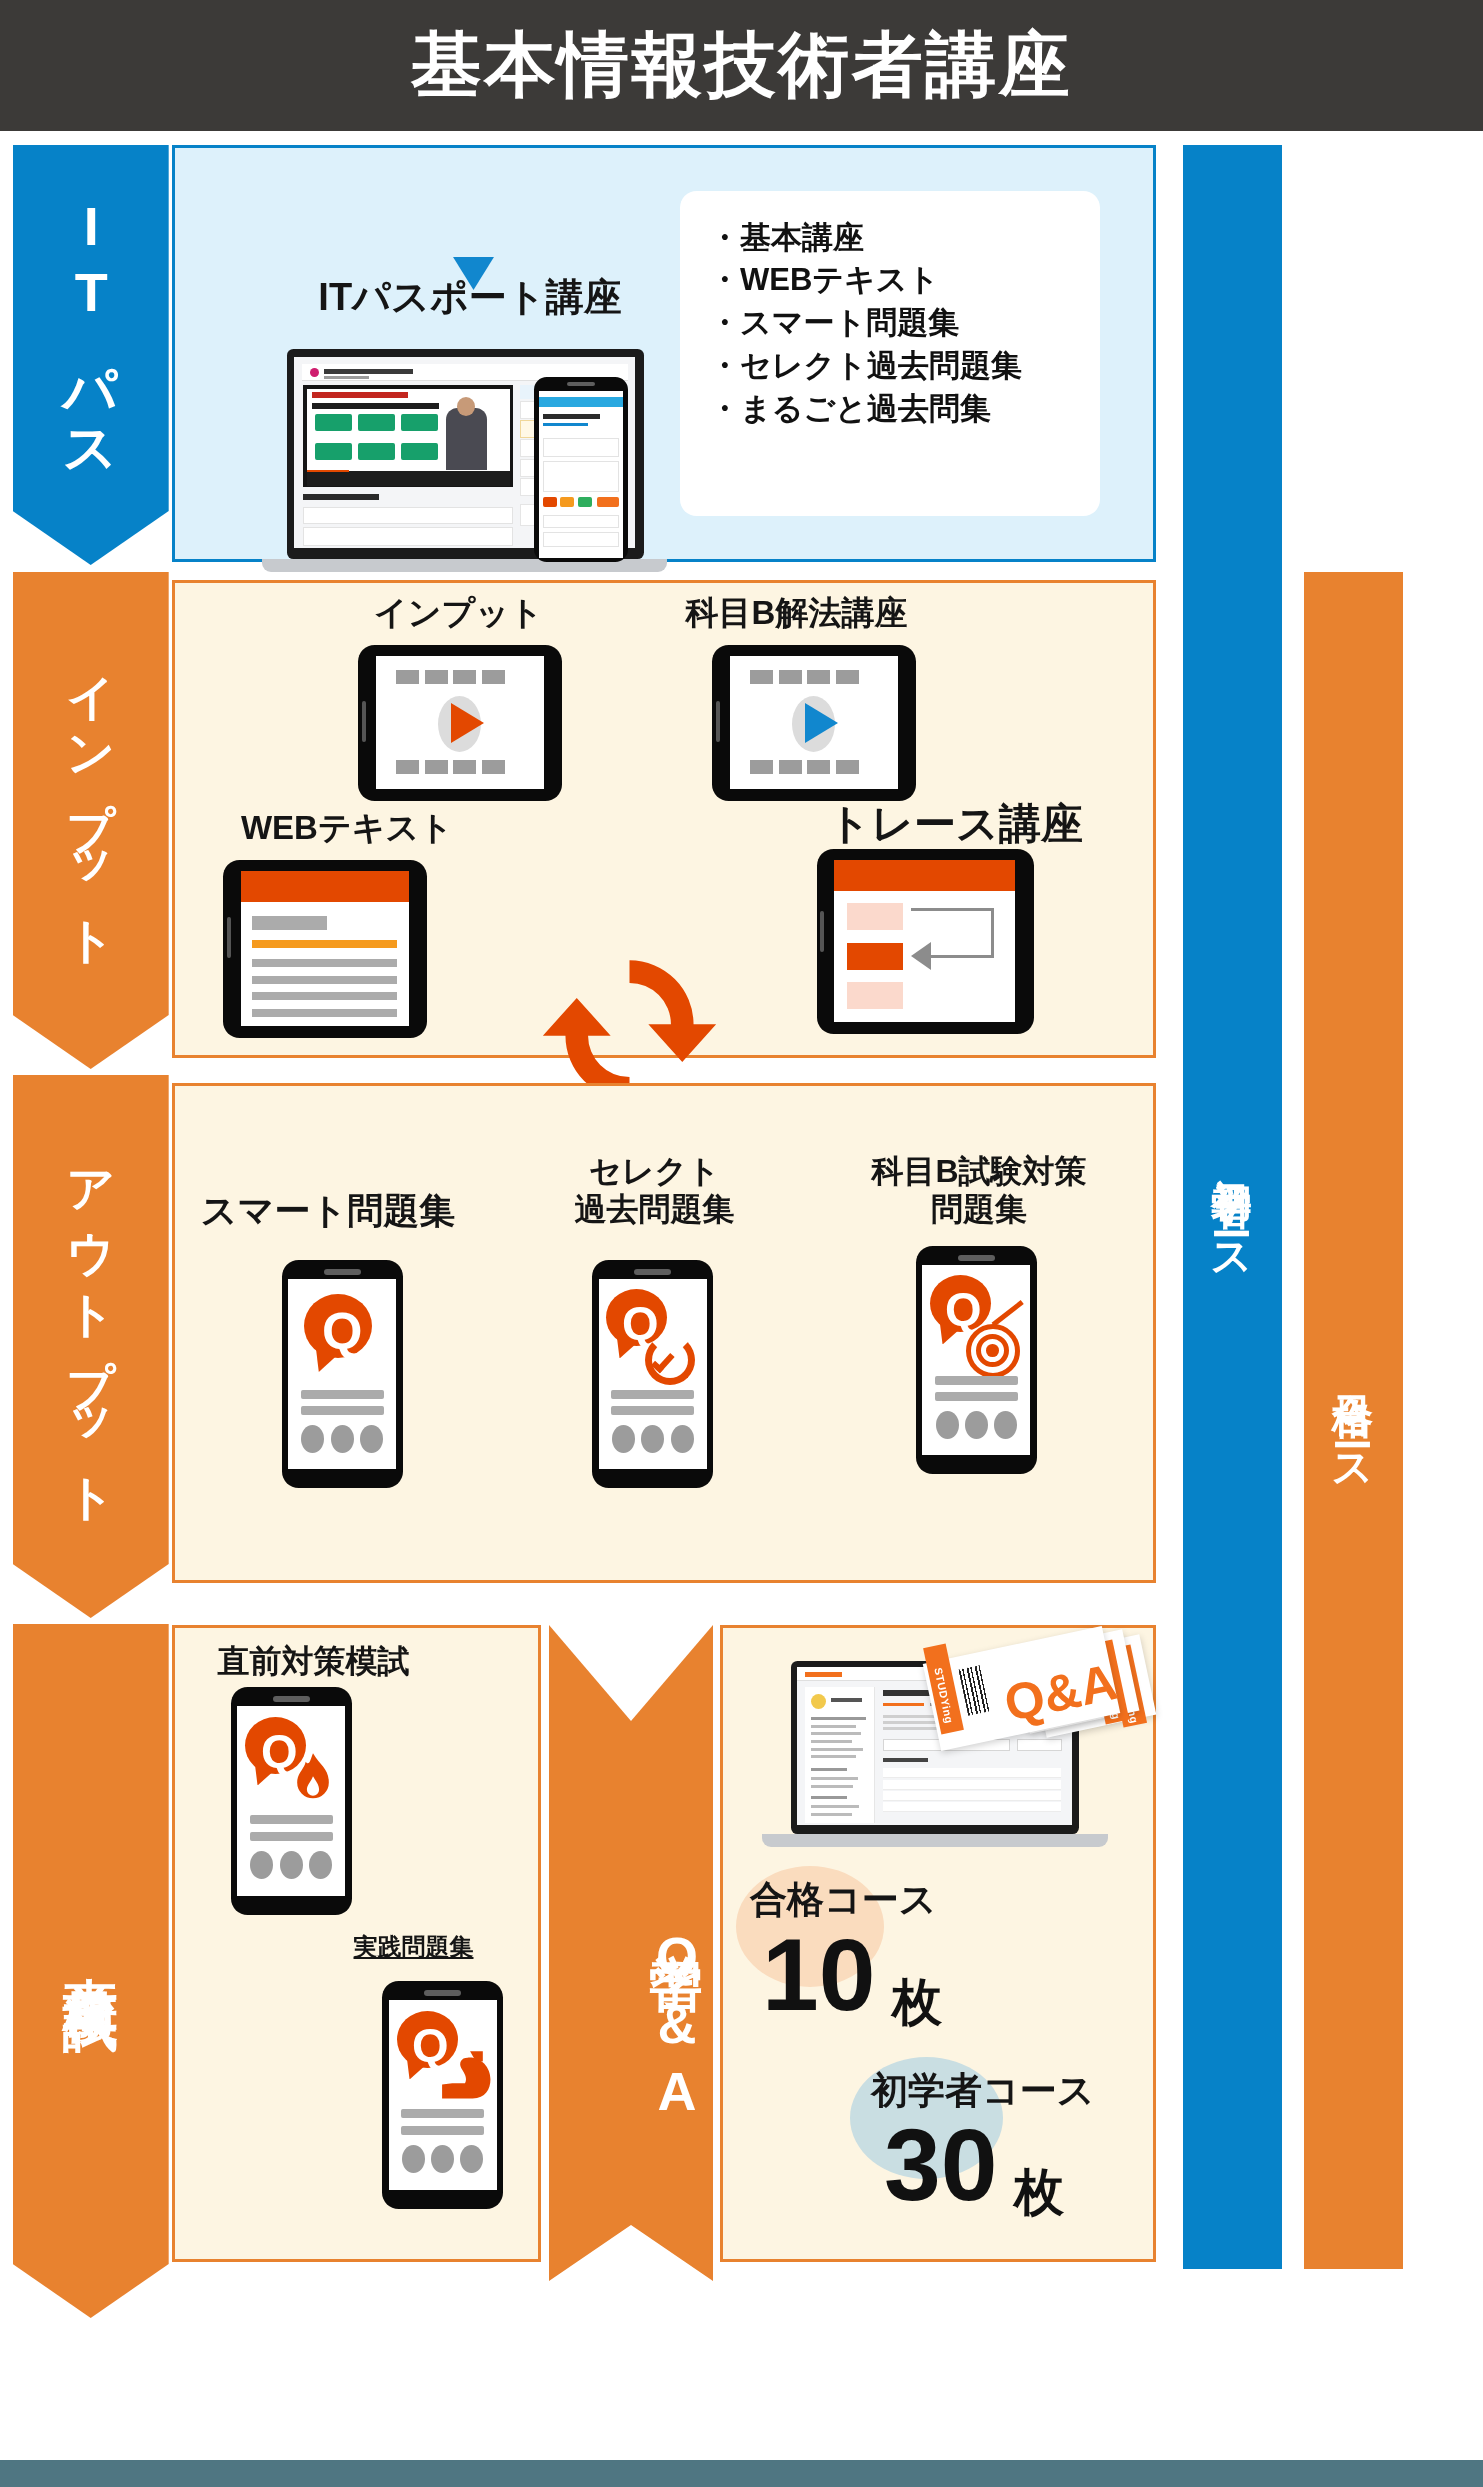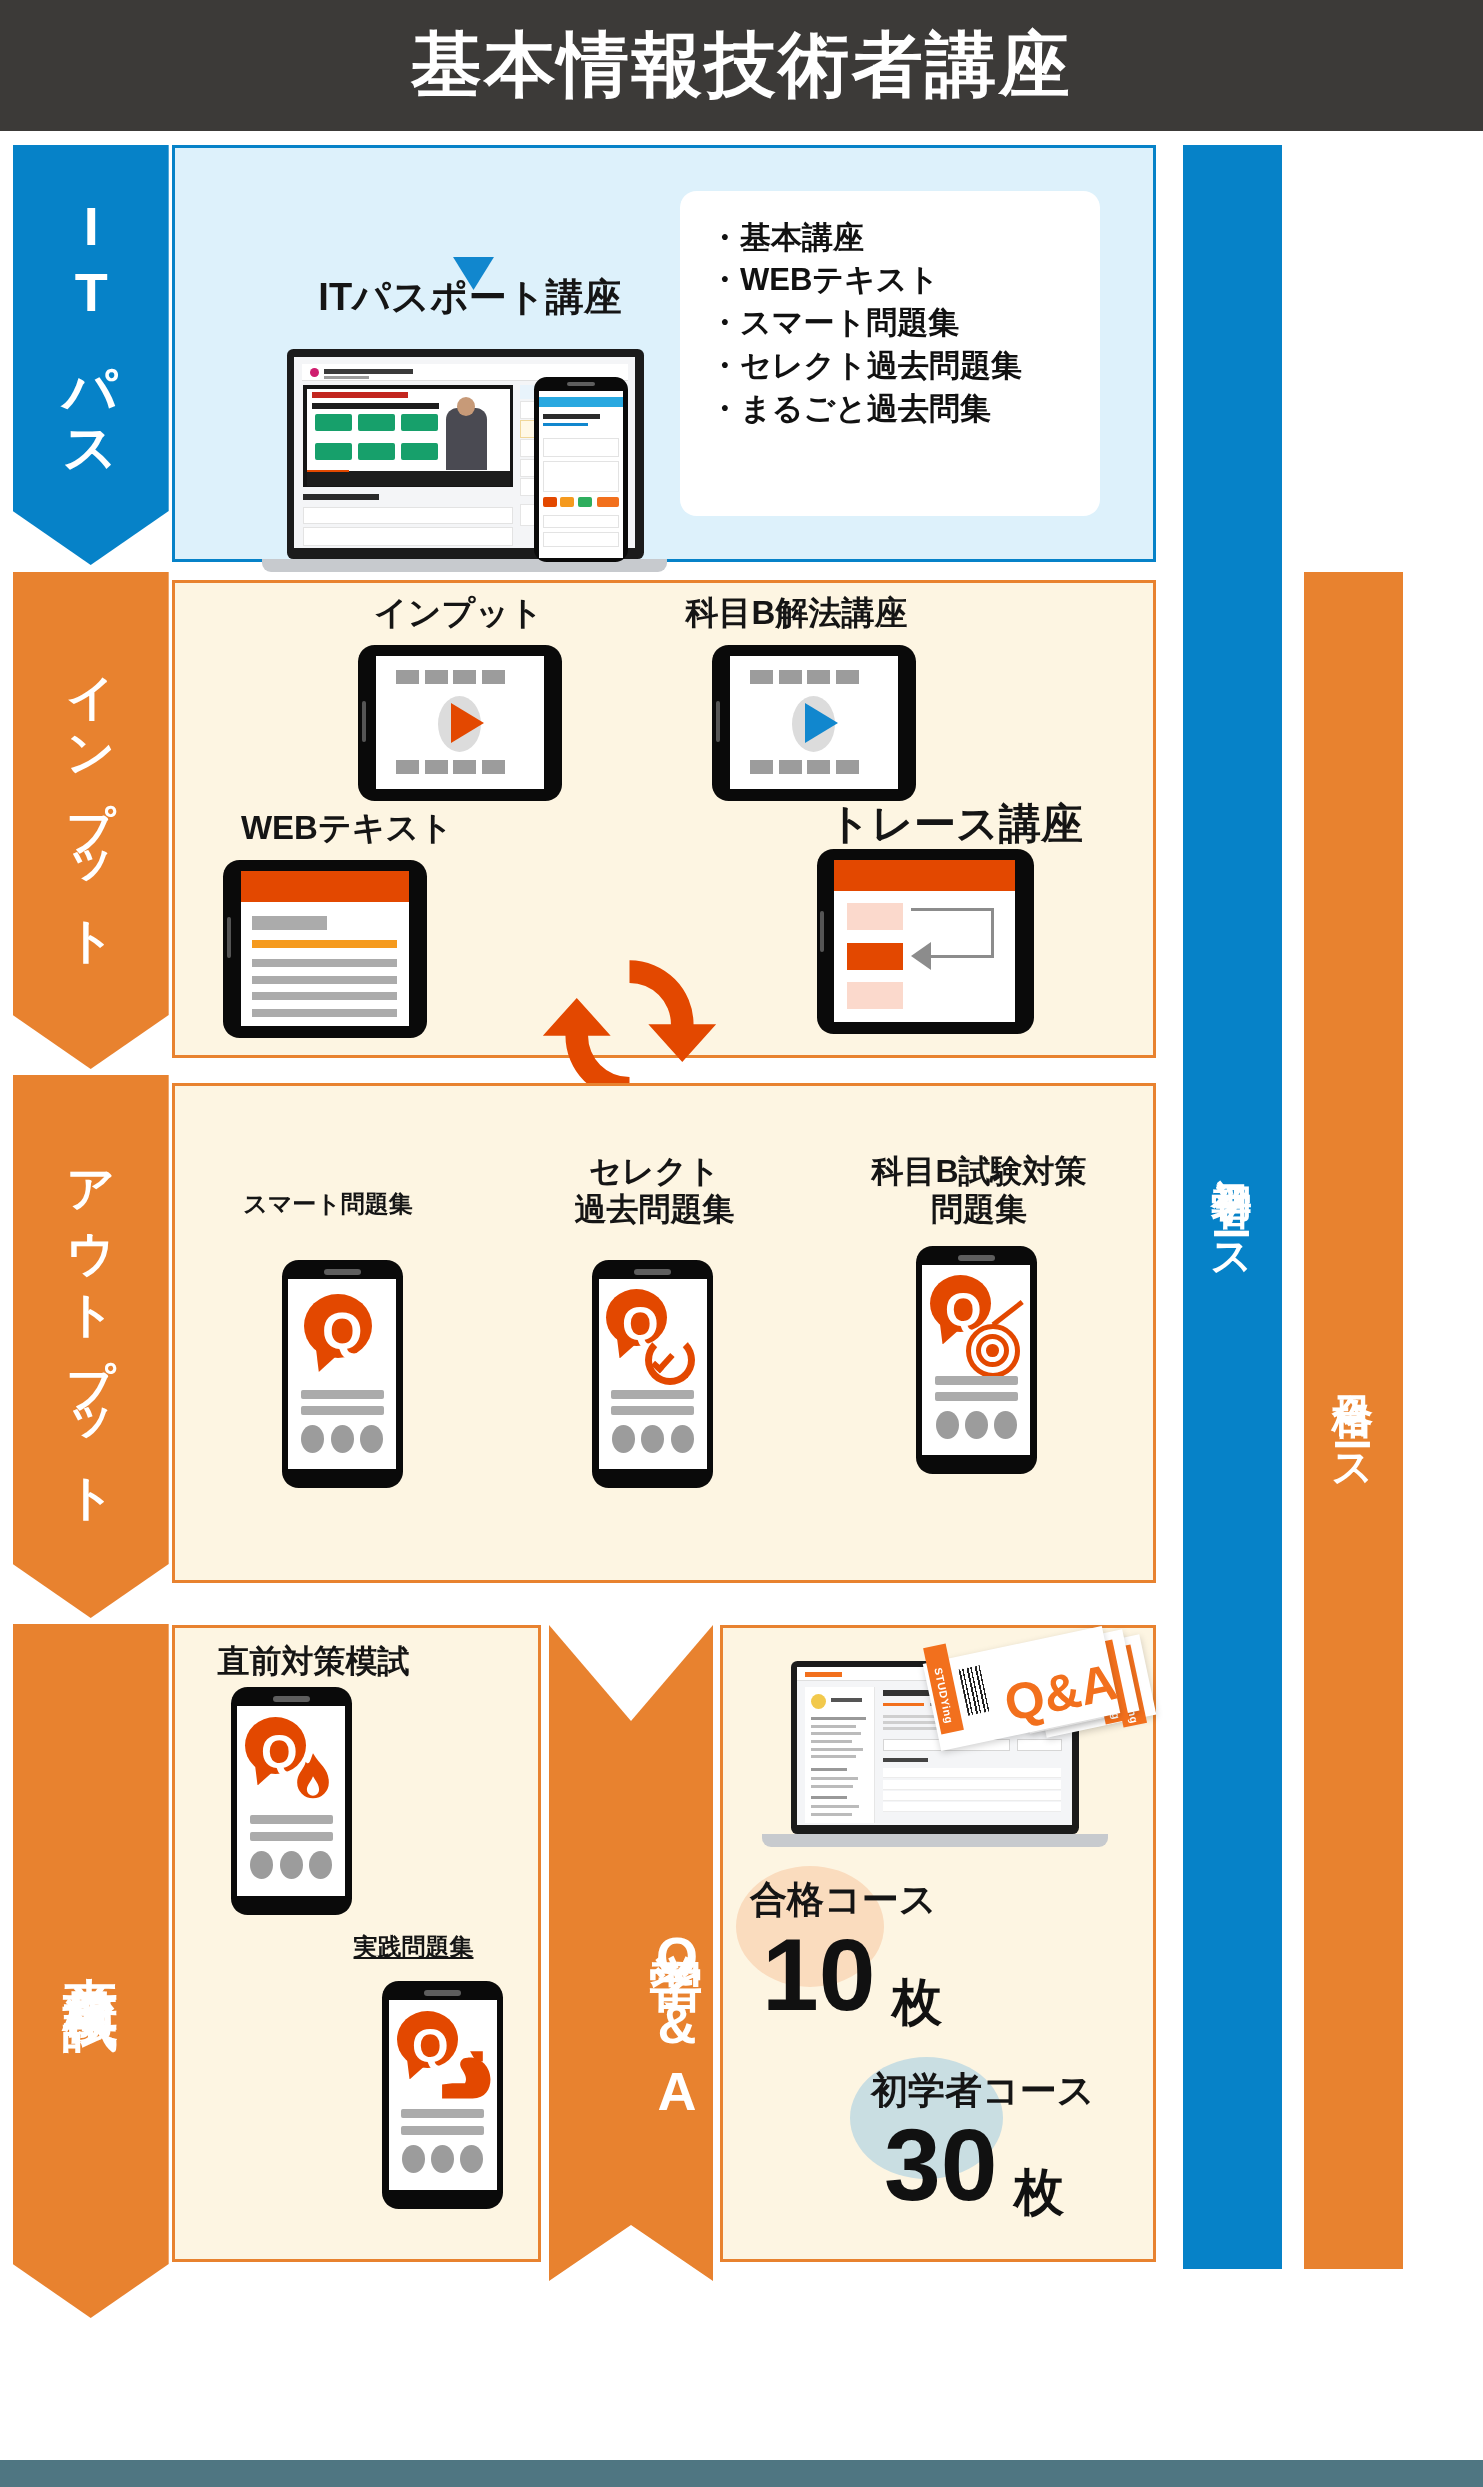--- a/index.html
+++ b/index.html
@@ -295,21 +295,21 @@
 
   <div style="position:absolute;left:534px;top:949px;width:191px;height:162px;">
     <svg viewBox="0 0 100 86" width="191" height="162">
       <path d="M50 6 A34 34 0 0 1 84 40 L96 40 L78 60 L60 40 L72 40 A22 22 0 0 0 50 18 Z" fill="#E34800" transform="rotate(180 50 43)"></path>
       <path d="M50 6 A34 34 0 0 1 84 40 L96 40 L78 60 L60 40 L72 40 A22 22 0 0 0 50 18 Z" fill="#E34800"></path>
     </svg>
   </div>
 
   <div class="panel pan-cream" style="left:172px;top:1083px;width:984px;height:500px;"></div>
 
-  <div class="lbl" style="left:194px;top:1190px;width:268px;font-size:24px;font-family:Liberation Serif, serif;">スマート問題集</div>
+  <div class="lbl" style="left:194px;top:1190px;width:268px;font-size:36px;font-family:Liberation Serif, serif;">スマート問題集</div>
   <div>
     <div class="ph" style="left:282px;top:1260px;width:121px;height:228px;"></div>
     <div class="ph-scr" style="left:288px;top:1279px;width:108px;height:190px;"></div>
     <div class="ph-notch" style="left:324px;top:1269px;width:37px;height:6.4px;"></div>
     <div class="qbub" style="left:304px;top:1294px;width:68px;height:64px;"></div>
     <div class="qbub-tail" style="left:316px;top:1349px;width:28px;height:23px;"></div>
     <div class="qmark" style="left:322px;top:1301px;font-size:52px;color:#fff;">Q</div>
     <div class="ph-ln" style="left:301px;top:1390px;width:83px;height:9px;"></div>
     <div class="ph-ln" style="left:301px;top:1406px;width:83px;height:9px;"></div>
     <div class="ph-dot" style="left:301px;top:1425px;width:23px;height:28px;"></div>

